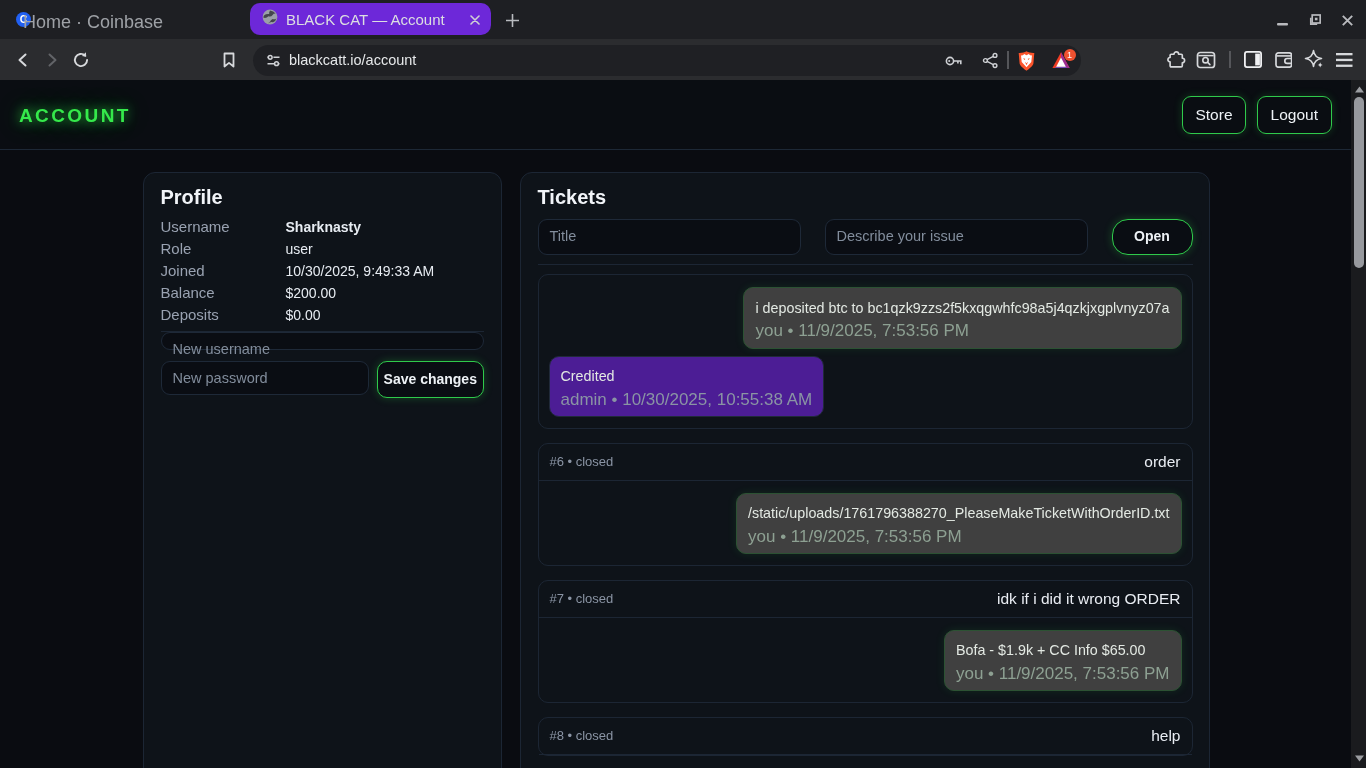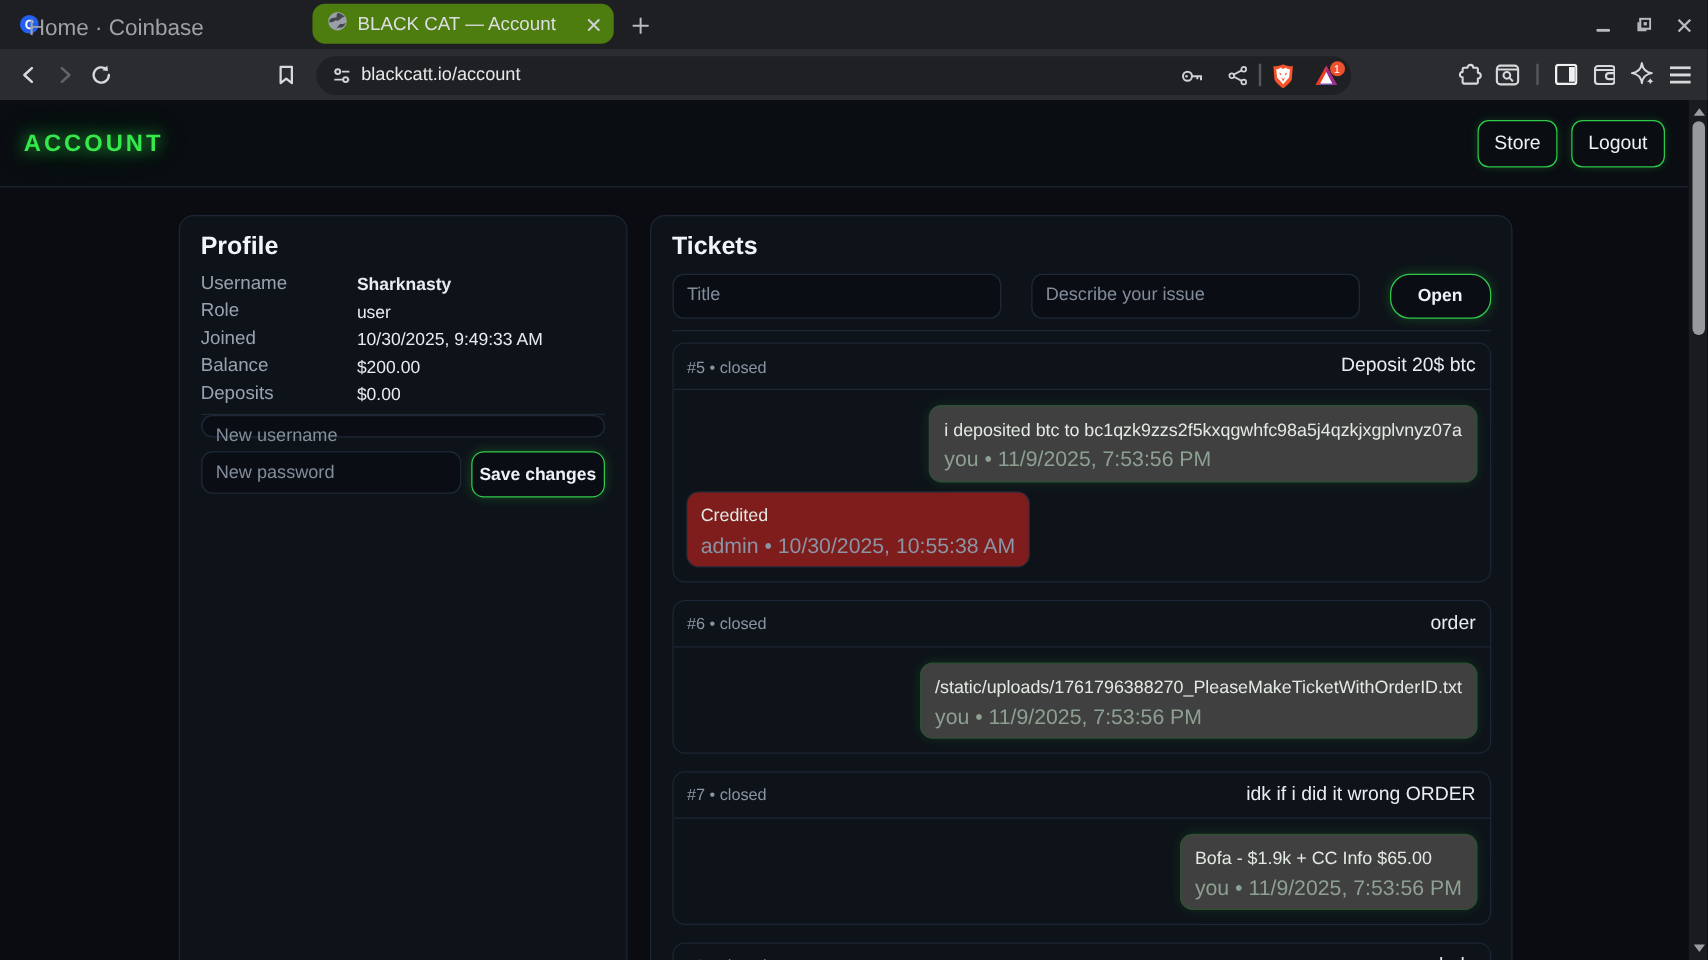--- a/index.html
+++ b/index.html
@@ -3,21 +3,21 @@
 <meta charset="utf-8">
 <style>
   * { margin:0; padding:0; box-sizing:border-box; }
   html,body { width:1366px; height:768px; overflow:hidden; background:#0a0c11;
     font-family:"Liberation Sans", sans-serif; }
   .abs { position:absolute; }
   svg { display:block; }
   
   #tabstrip { position:absolute; top:0; left:0; width:1366px; height:39px; background:#1e1f23; }
   #toolbar  { position:absolute; top:39px; left:0; width:1366px; height:41px; background:#2b2c2f; }
-  #activetab{ position:absolute; left:250px; top:3px; width:241px; height:32px; background:#4d7c0f; border-radius:10px; }
+  #activetab{ position:absolute; left:250px; top:3px; width:241px; height:32px; background:#6d28d9; border-radius:10px; }
   #urlbar { position:absolute; left:253px; top:5.5px; width:828px; height:31px; background:#1f2024; border-radius:15.5px; }
   
   #page { position:absolute; top:80px; left:0; width:1366px; height:688px; background:#0a0c11; overflow:hidden; }
   #content { position:absolute; top:0; left:0; width:1351px; height:688px; overflow:hidden; }
   #scrolltrack { position:absolute; top:0; right:0; width:15px; height:688px; background:#1a1b1e; }
   #sthumb { position:absolute; left:2.5px; top:17px; width:10px; height:171px; background:#97999e; border-radius:5px; }
   #pageheader { position:relative; height:70px; background:#0a0d12; border-bottom:1px solid #1d2836; }
   #acct { position:absolute; left:19px; top:25px; font-size:19px; font-weight:bold; letter-spacing:2.4px;
     color:#35e94b; text-shadow:0 0 12px rgba(46,230,70,.85), 0 0 26px rgba(46,230,70,.4); }
   .hbtn { position:absolute; top:16px; height:38px; border:1.5px solid #2fca4b; border-radius:9px;
@@ -43,21 +43,21 @@
     border-bottom:1px solid #1c2634; }
   .thead .tid { font-size:13px; color:#8a94a4; }
   .thead .ttl { font-size:15.5px; color:#e9edf3; }
   .tbody { padding:12px 10px 11px 10px; }
   .msg { border-radius:10px; padding:9.5px 11px 8.5px 11px; max-width:82%; width:fit-content; }
   .msg .mtext { font-size:14.3px; color:#e3e9e3; line-height:21px; }
   .msg .mmeta { font-size:17px; margin-top:4.5px; line-height:16px; }
   .msg.you { margin-left:auto; background:#404040; border:1px solid #2c5233;
     box-shadow:0 0 10px rgba(46,210,70,.12); }
   .msg.you .mmeta { color:#8da092; }
-  .msg.admin { background:#7f1d1d; border:1px solid #202a39; }
+  .msg.admin { background:#4c1d95; border:1px solid #202a39; }
   .msg.admin .mmeta { color:#8a94a4; }
 </style>
 </head>
 <body>
   <div id="tabstrip">
     <svg class="abs" style="left:16px; top:12px;" width="15" height="15" viewBox="0 0 15 15">
       <circle cx="7.5" cy="7.5" r="7.5" fill="#2160f2"></circle>
       <text x="7.5" y="11.4" font-family="Liberation Sans" font-size="10.5" font-weight="bold" fill="#fff" text-anchor="middle">C</text>
     </svg>
     <span class="abs" style="left:23px; top:12px; font-size:18px; color:#9ea1a6;">Home · Coinbase</span>
@@ -215,24 +215,20 @@
 
       <div class="card" id="cardtickets">
         <div class="cardtitle">Tickets</div>
         <div style="display:flex; gap:24px; margin-top:10px;">
           <div class="inp" style="flex:1; height:35.5px; line-height:33.5px;">Title</div>
           <div class="inp" style="flex:1; height:35.5px; line-height:33.5px;">Describe your issue</div>
           <div class="gbtn" style="width:81px; height:35.5px; line-height:32.5px;border-radius:16px;">Open</div>
         </div>
         <hr class="hr" style="margin-top:9.5px;">
         <div class="ticket">
-          <div class="thead">
-            <span class="tid">#5 • closed</span>
-            <span class="ttl">Deposit 20$ btc</span>
-          </div>
           <div class="tbody">
             <div class="msg you">
               <div class="mtext">i deposited btc to bc1qzk9zzs2f5kxqgwhfc98a5j4qzkjxgplvnyz07a</div>
               <div class="mmeta">you • 11/9/2025, 7:53:56 PM</div>
             </div>
             <div class="msg admin" style="margin-top:7px;">
               <div class="mtext">Credited</div>
               <div class="mmeta">admin • 10/30/2025, 10:55:38 AM</div>
             </div>
           </div>

